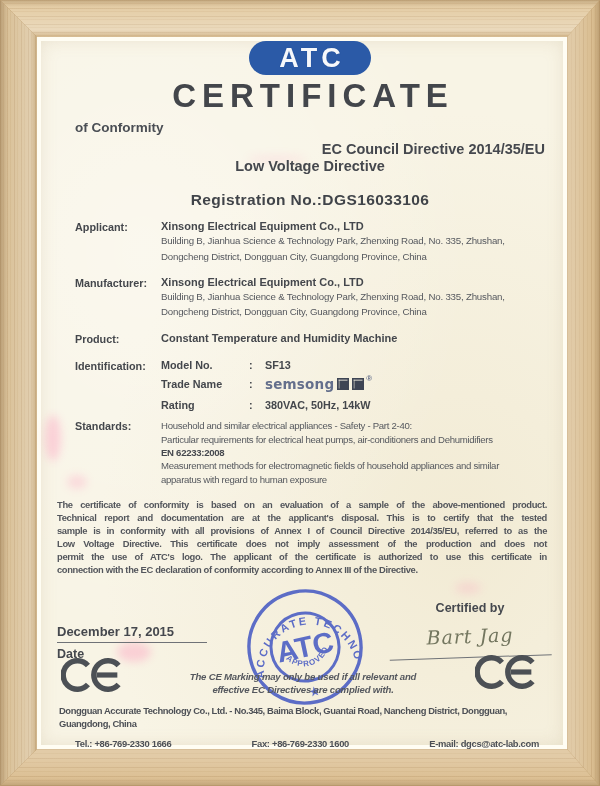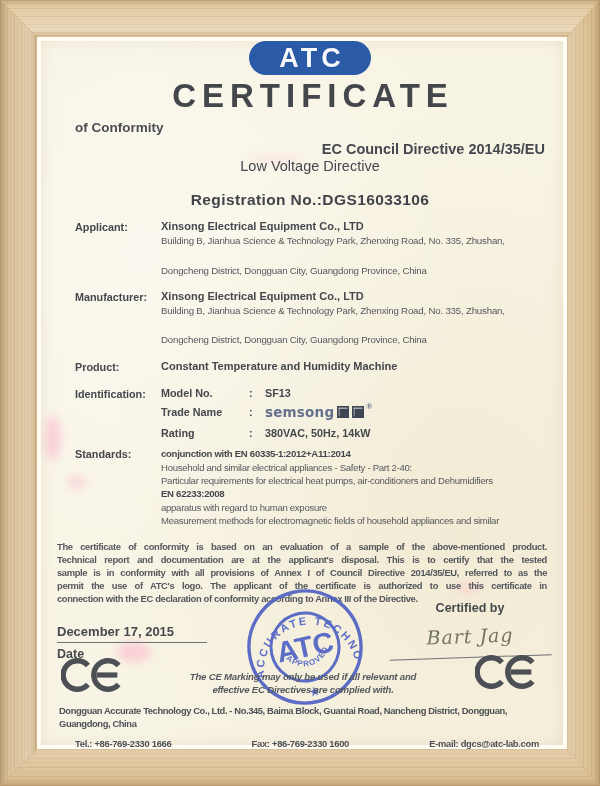--- a/index.html
+++ b/index.html
@@ -62,30 +62,30 @@
   
   .atc-pill {
     width:122px; height:34px; margin:4px auto 0; border-radius:17px;
     background:#2b5aa7; color:#f6f8fb; font-weight:bold; font-size:27px; letter-spacing:4px;
     display:flex; align-items:center; justify-content:center; padding-left:4px;
     text-shadow:0 0 1px #1c4487;
   }
   .cert-title { margin-top:2px; text-align:center; font-size:33px; font-weight:bold; letter-spacing:6px; padding-left:6px; color:#43464b; }
   .sub1 { margin-top:5px; text-align:left; font-size:13.5px; font-weight:bold; color:#4a4e54; }
   .sub2 { margin-top:6px; text-align:right; font-size:14.5px; font-weight:bold; color:#45484e; }
-  .sub3 { margin-top:1px; text-align:center; font-size:14.5px; font-weight:normal; color:#45484e; }
+  .sub3 { margin-top:1px; text-align:center; font-size:14.5px; font-weight:bold; color:#45484e; }
   .reg  { margin-top:17px; text-align:center; font-size:15.5px; font-weight:bold; letter-spacing:.4px; color:#404449; }
 
   
   .fields { margin-top:11px; }
   .frow { display:grid; grid-template-columns:86px 1fr; }
   .flabel { font-weight:bold; font-size:10.8px; color:#44474c; padding-top:1px; }
   .fname { font-weight:bold; font-size:11px; color:#44474c; }
   .addr { font-size:9.7px; letter-spacing:-.2px; color:#55585e; white-space:nowrap; margin-top:3px; line-height:12.8px; }
-  .addr + .addr { margin-top:17px; }
+  .addr + .addr { margin-top:3px; }
   .mb-app { margin-bottom:12px; }
   .mb-man { margin-bottom:13px; }
   .mb-prod { margin-bottom:14px; }
 
   .ident-grid { display:grid; grid-template-columns:88px 16px 1fr; row-gap:7px; }
   .ident-grid .il { font-weight:bold; font-size:10.8px; color:#44474c; }
   .ident-grid .ic { font-weight:bold; font-size:10.8px; color:#44474c; }
   .ident-grid .iv { font-weight:bold; font-size:10.8px; color:#44474c; }
   .brand { display:flex; align-items:center; gap:2px; margin-top:-2px; }
   .brand .latin { font-family:"DejaVu Sans",sans-serif; font-weight:bold; font-size:13.5px; letter-spacing:.2px; color:#646f8c; }
@@ -203,34 +203,34 @@
 
           <div class="il">Rating</div>
           <div class="ic">:</div>
           <div class="iv">380VAC, 50Hz, 14kW</div>
         </div>
       </div>
 
       <div class="frow std-block">
         <div class="flabel">Standards:</div>
         <div>
-          <div class="std-line b">conjunction with EN 60335-1:2012+A11:2014</div>
           <div class="std-line">Household and similar electrical appliances - Safety - Part 2-40:</div>
           <div class="std-line">Particular requirements for electrical heat pumps, air-conditioners and Dehumidifiers</div>
           <div class="std-line b">EN 62233:2008</div>
+          <div class="std-line">Measurement methods for electromagnetic fields of household appliances and similar</div>
           <div class="std-line">apparatus with regard to human exposure</div>
-          <div class="std-line">Measurement methods for electromagnetic fields of household appliances and similar</div>
         </div>
       </div>
     </div>
 
     <div class="para">
       <div class="pline">The certificate of conformity is based on an evaluation of a sample of the above-mentioned product.</div>
       <div class="pline">Technical report and documentation are at the applicant's disposal. This is to certify that the tested</div>
       <div class="pline">sample is in conformity with all provisions of Annex I of Council Directive 2014/35/EU, referred to as the</div>
+      <div class="pline">Low Voltage Directive. This certificate does not imply assessment of the production and does not</div>
       <div class="pline">permit the use of ATC's logo. The applicant of the certificate is authorized to use this certificate in</div>
       <div class="pline last">connection with the EC declaration of conformity according to Annex III of the Directive.</div>
     </div>
 
     <div class="stamp">
       <svg width="124" height="124" viewBox="0 0 124 124">
         <defs>
           <path id="ringPath" d="M 16,86 A 46,46 0 1 1 108,86"></path>
           <path id="apprPath" d="M 39,66 A 25,25 0 0 0 85,66"></path>
         </defs>

